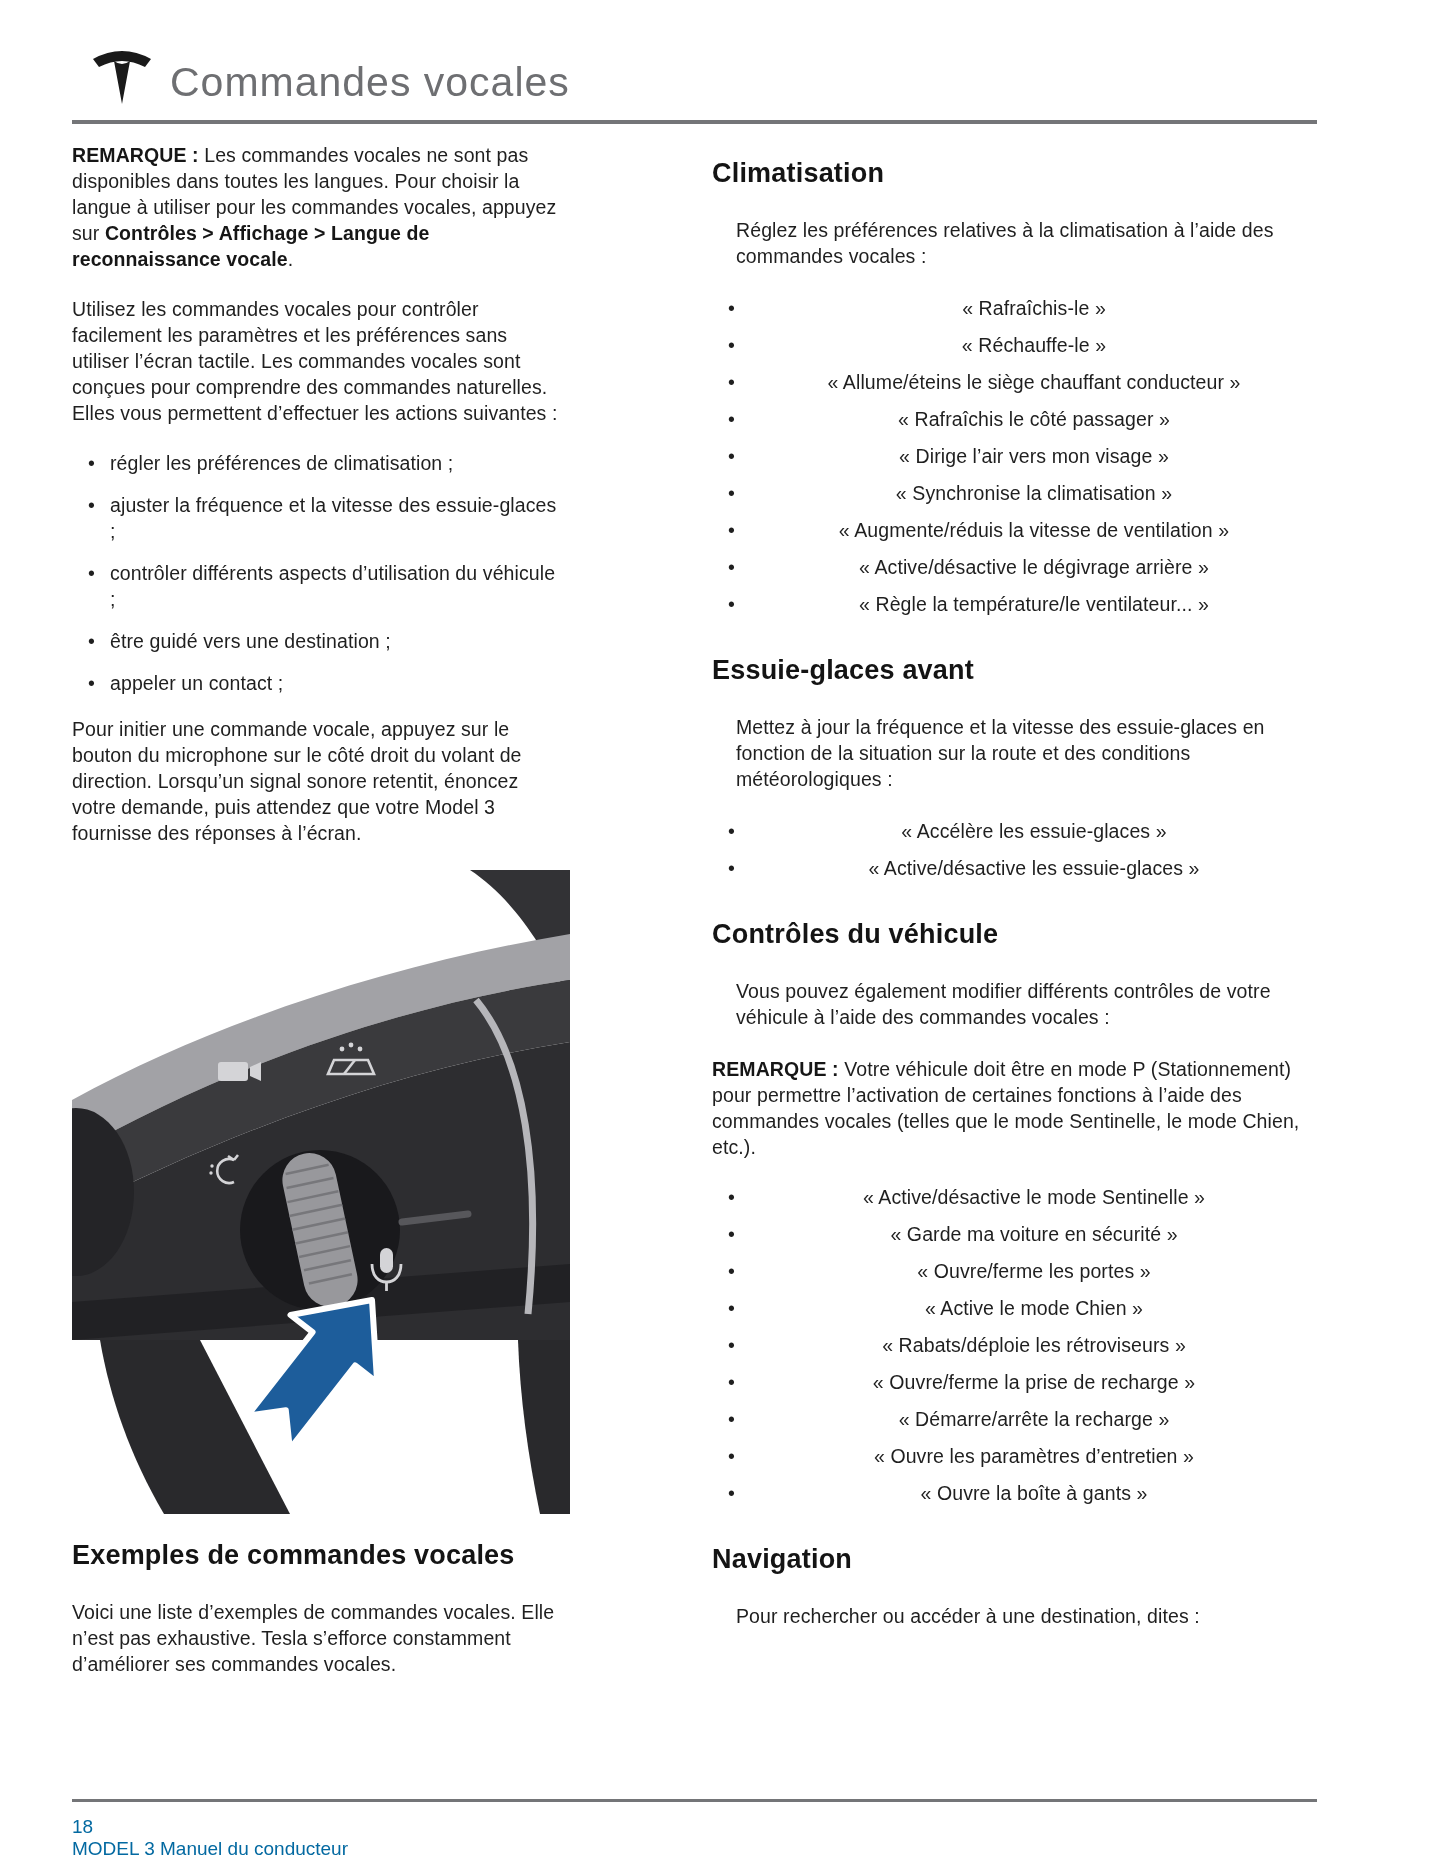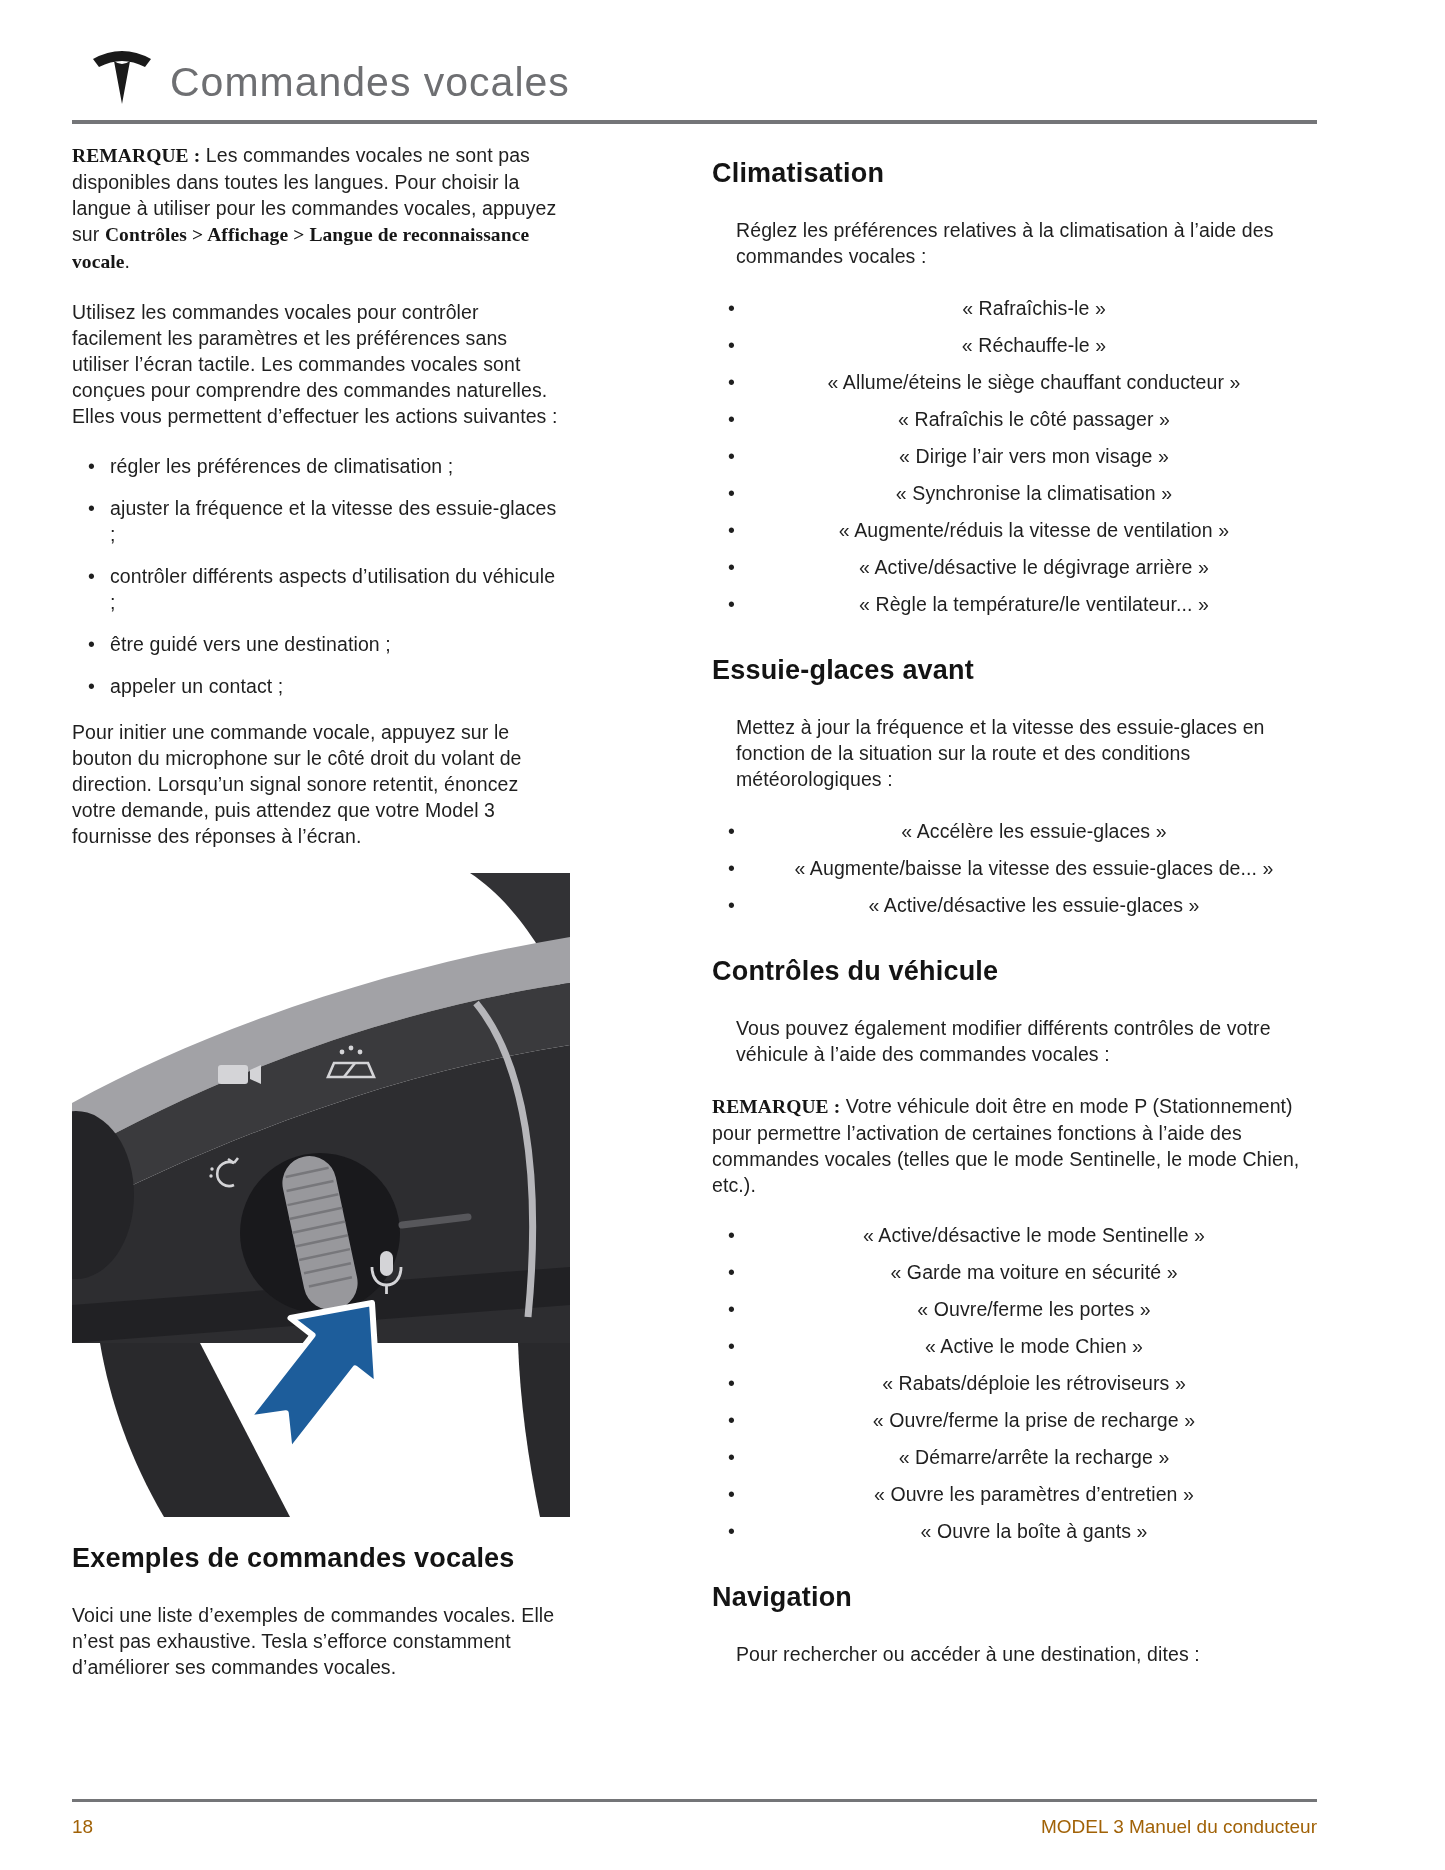--- a/index.html
+++ b/index.html
@@ -15,28 +15,28 @@
   .logo{position:absolute;left:92px;top:48px;width:60px;height:58px;}
   .page-title{
     position:absolute;left:170px;top:60px;
     font-size:41px;line-height:44px;color:#6e6f72;
     letter-spacing:1px;font-weight:400;white-space:nowrap;
   }
   .rule-top{position:absolute;left:72px;top:120px;width:1245px;height:4px;background:#747578;}
   .rule-bottom{position:absolute;left:72px;top:1799px;width:1245px;height:3px;background:#747578;}
   .footer-row{
     position:absolute;left:72px;top:1816px;width:1245px;
-    display:flex;justify-content:space-between;
-    font-size:19px;color:#a16207;
+    display:flex;justify-content:flex-start;
+    font-size:19px;color:#0369a1;flex-direction:column;
   }
   
   .col-left{position:absolute;left:72px;top:142px;width:490px;}
   .col-right{position:absolute;left:712px;top:142px;width:606px;}
   p.doc{font-size:19.5px;line-height:26px;margin:0 0 24px;letter-spacing:0.1px;}
-  .b{font-weight:bold;color:#161616;font-family:Liberation Serif, serif;}
+  .b{font-weight:bold;color:#161616;}
   h2.doc-h{
     font-size:27px;line-height:31px;font-weight:bold;color:#141414;
     margin:16px 0 28px;letter-spacing:0.2px;
   }
   ul.doc-list{list-style:none;margin:6px 0 20px;padding:0;}
   ul.doc-list li{
     position:relative;padding-left:38px;
     font-size:19.5px;line-height:26px;letter-spacing:0.1px;
   }
   ul.doc-list li::before{content:"\2022";position:absolute;left:16px;top:0;}
@@ -172,21 +172,20 @@
           <li>« Règle la température/le ventilateur... »</li>
         </ul>
     </div>
 
     <div class="section">
       <h2 class="doc-h">Essuie-glaces avant</h2>
       <p class="doc intro">Mettez à jour la fréquence et la vitesse des essuie-glaces en fonction de la situation sur la route et des conditions météorologiques :</p>
       <ul class="doc-list list-tight">
 
       <li>« Accélère les essuie-glaces »</li>
-          <li>« Augmente/baisse la vitesse des essuie-glaces de... »</li>
           <li>« Active/désactive les essuie-glaces »</li>
         </ul>
     </div>
 
     <div class="section">
       <h2 class="doc-h">Contrôles du véhicule</h2>
       <p class="doc intro">Vous pouvez également modifier différents contrôles de votre véhicule à l’aide des commandes vocales :</p>
       <p class="doc"><span class="b">REMARQUE :</span><span> Votre véhicule doit être en mode P (Stationnement) pour permettre l’activation de certaines fonctions à l’aide des commandes vocales (telles que le mode Sentinelle, le mode Chien, etc.).</span></p>
       <ul class="doc-list list-tight">
 

